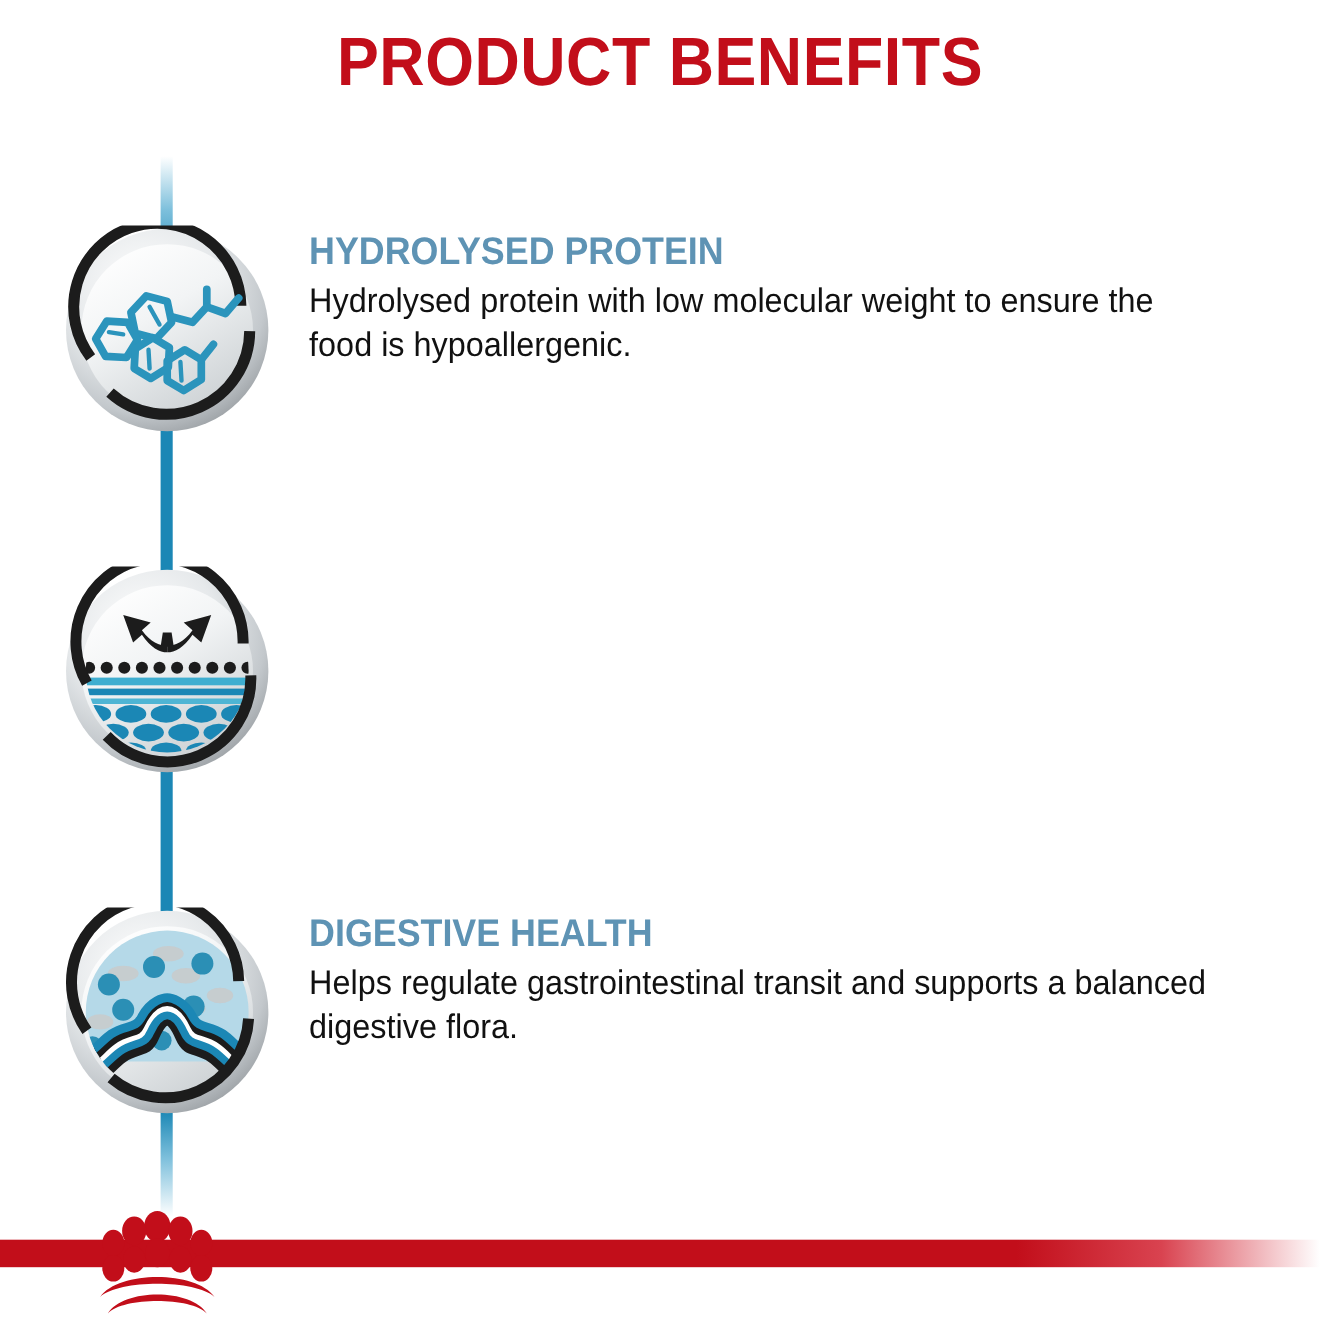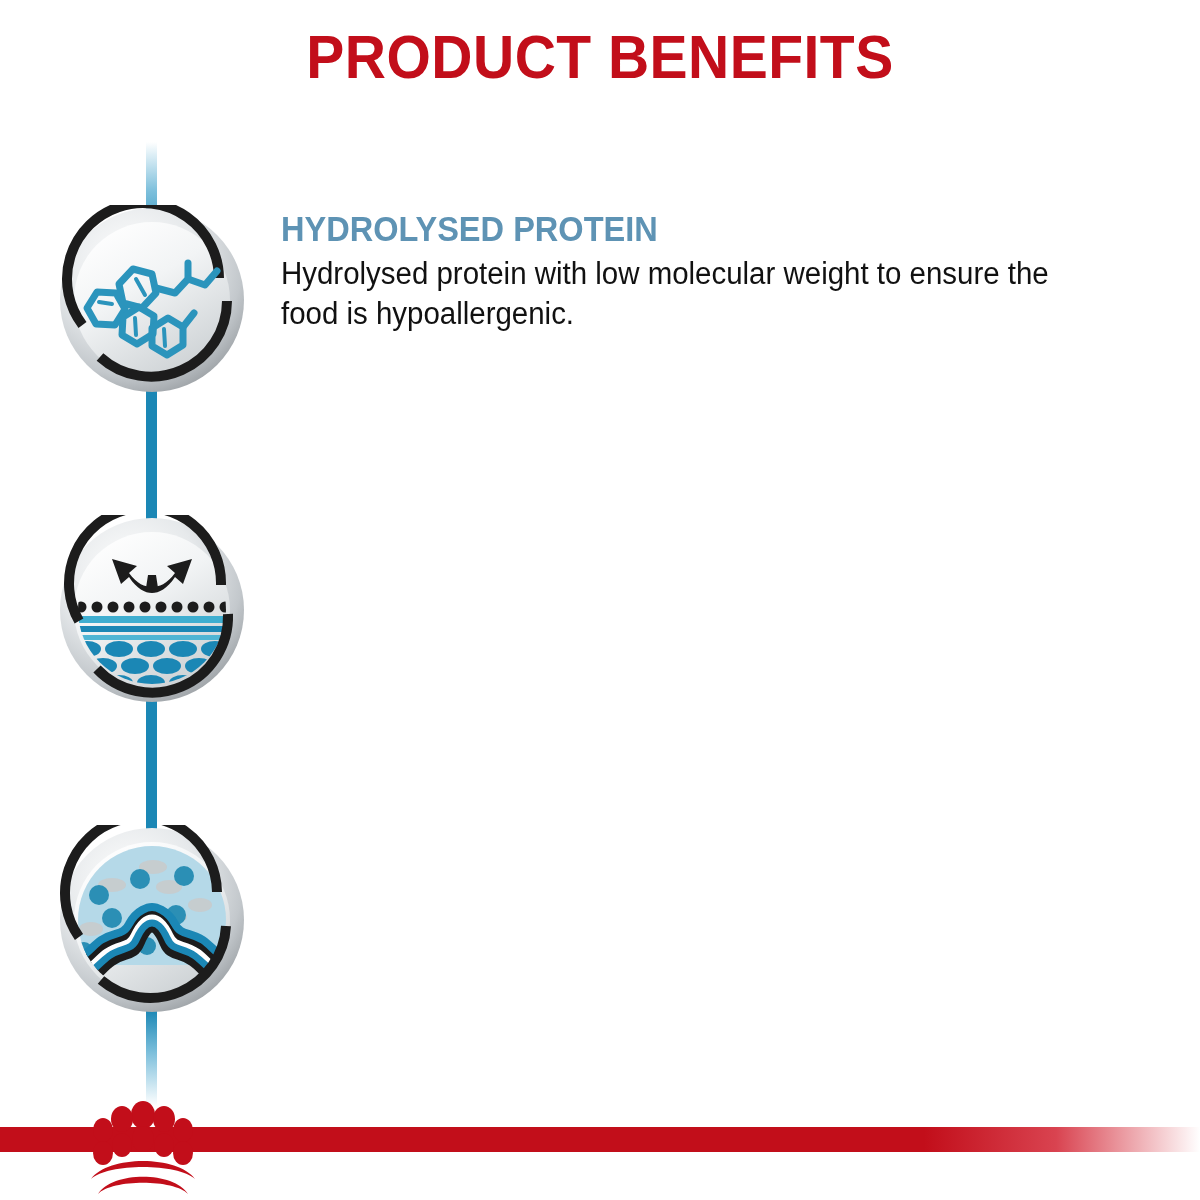--- a/index.html
+++ b/index.html
@@ -326,20 +326,24 @@
                  C 86 100 92 98 95 98 C 98 98 104 100 110 113
                  C 116 127 124 121 138 131 C 152 141 158 156 184 156" fill="none" stroke="#1B87B5" stroke-width="7" stroke-linecap="round"></path>
       </g>
 
       <g fill="none" stroke="#1C1C1C" stroke-width="10" stroke-linecap="butt">
         <path d="M 22 112 A 76 76 0 1 1 160 67"></path>
         <path d="M 169 101 A 76 76 0 0 1 44 155"></path>
       </g>
     </svg>
   </div>
+  <div class="benefit-text">
+    <div class="benefit-heading">DIGESTIVE HEALTH</div>
+    <div class="benefit-body">Helps regulate gastrointestinal transit and supports a balanced digestive flora.</div>
+  </div>
 </div>
 
 <div class="bottom-bar"></div>
 
 <div class="brand-logo">
   <svg width="130" height="103" viewBox="0 0 130 103" xmlns="http://www.w3.org/2000/svg">
     <g fill="#C20E1A">
 
       <ellipse cx="65" cy="18" rx="12" ry="14"></ellipse>
       <ellipse cx="44" cy="22" rx="11" ry="13"></ellipse>

